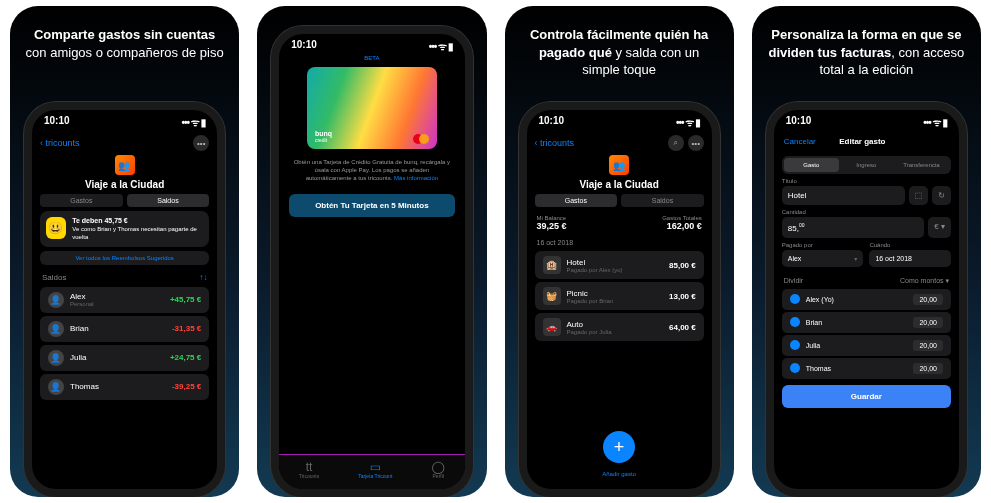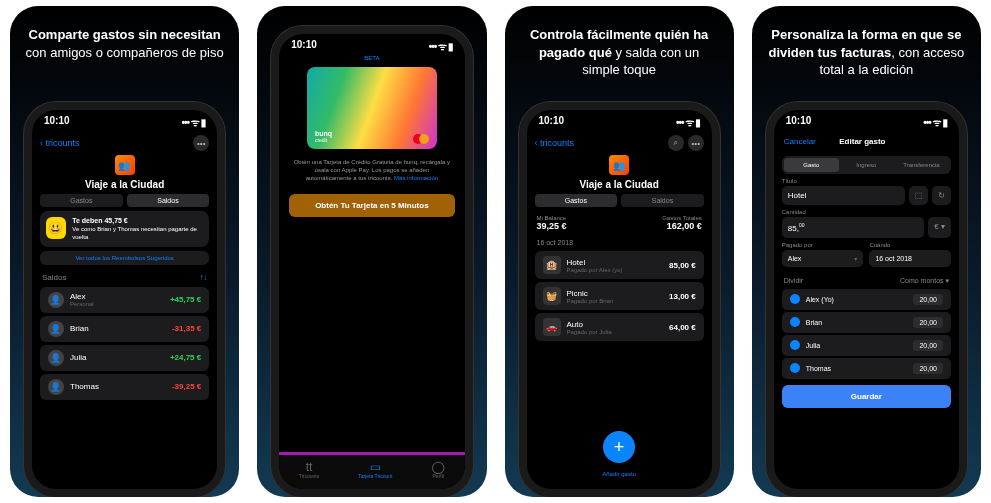--- a/index.html
+++ b/index.html
@@ -143,29 +143,29 @@
       position:absolute; bottom:5px; right:8px; display:flex;
     }
     .mc span{width:10px;height:10px;border-radius:50%;}
     .mc .r{background:#eb001b;} .mc .y{background:#f79e1b;margin-left:-4px;}
     .desc {
       font-size:6px; color:#999; text-align:center;
       padding: 6px 12px; line-height:1.3;
     }
     .desc a{color:#0a84ff;}
     .bluebtn {
-      margin: 6px 10px; background:#a16207; color:#fff;
+      margin: 6px 10px; background:#0c4a6e; color:#fff;
       text-align:center; font-size:8px; font-weight:600;
       padding:7px; border-radius:6px;
     }
     .bottomnav {
       position:absolute; bottom:0; left:0; right:0;
       display:flex; justify-content:space-around;
       padding:6px 0 10px; background:#0a0a0a;
-      border-top:3px solid #a21caf;
+      border-top:1px solid #a21caf;
     }
     .bottomnav div{ text-align:center; font-size:5px; color:#666;}
     .bottomnav .act{color:#0a84ff;}
     .bottomnav .ic{font-size:12px;display:block;line-height:1;}
     
     .balancebar {
       display:flex; justify-content:space-between;
       padding: 4px 10px; font-size:6px; color:#888;
     }
     .balancebar b{font-size:9px;color:#fff;display:block;}
@@ -237,21 +237,21 @@
     .savebtn{
       margin:6px 8px;background:#3b82f6;text-align:center;
       font-size:8px;font-weight:600;padding:7px;border-radius:6px;
     }
   </style>
 </head>
 <body>
 
 <div class="panel">
   <div class="headline">
-    <span>Comparte gastos sin necesitan</span><span class="light"> con amigos o compañeros de piso</span>
+    <span>Comparte gastos sin cuentas</span><span class="light"> con amigos o compañeros de piso</span>
   </div>
   <div class="phone">
     <div class="notch"></div>
     <div class="statusbar">
       <span>10:10</span>
         <span class="sig">••• ᯤ ▮</span>
     </div>
     <div class="navrow">
       <span class="back">‹ <span>tricounts</span></span>
       <span class="dots">•••</span>

